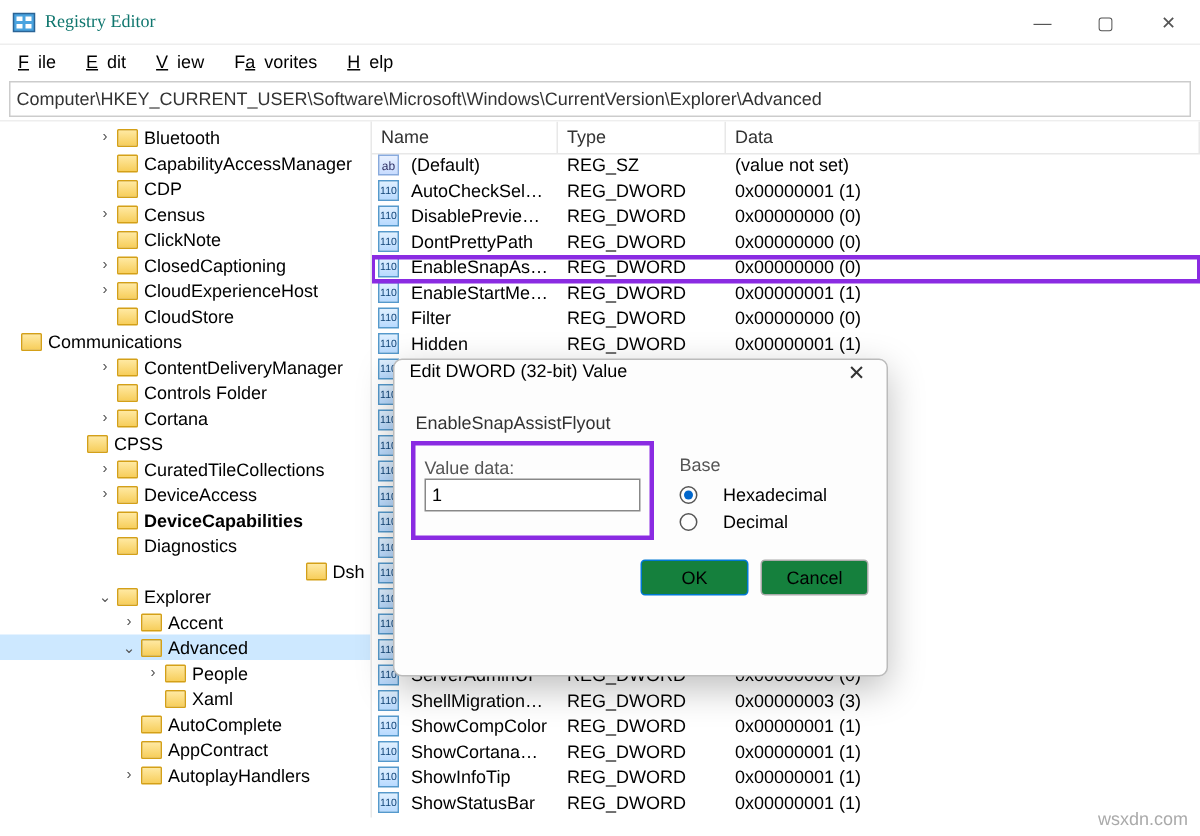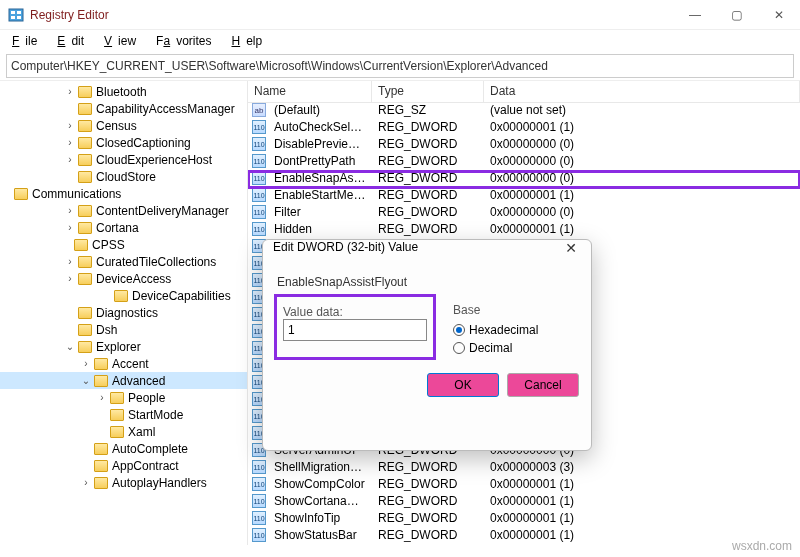--- a/index.html
+++ b/index.html
@@ -1,20 +1,20 @@
 <!DOCTYPE html>
 <html><head>
 <meta charset="utf-8">
 <style>
 * { box-sizing: border-box; margin: 0; padding: 0; font-family: "Segoe UI", Tahoma, sans-serif; font-size: 12px; }
 body { width: 800px; height: 557px; background: #fff; position: relative; overflow: hidden; }
 
 .titlebar { height: 30px; display: flex; align-items: center; padding-left: 8px; border-bottom: 1px solid #eee; }
 .titlebar .app-icon { width: 16px; height: 16px; margin-right: 6px; }
-.titlebar .title { flex: 1; color: #7f1d1d; }
+.titlebar .title { flex: 1; color: #0f766e; font-family: Liberation Serif, serif; }
 .titlebar .winbtns { display: flex; }
 .titlebar .winbtns div { width: 42px; height: 30px; display: flex; align-items: center; justify-content: center; color: #555; }
 
 .menubar { height: 22px; display: flex; align-items: center; padding-left: 6px; gap: 2px; }
 .menubar span { padding: 2px 6px; }
 .menubar span u { text-decoration: underline; }
 
 .addressbar { height: 24px; border: 1px solid #ccc; margin: 2px 6px; display: flex; align-items: center; padding: 0 4px; font-size: 12px; color: #333; }
 
 .content { display: flex; height: calc(557px - 30px - 22px - 28px - 12px); border-top: 1px solid #eee; }
@@ -44,25 +44,25 @@
 .dialog-title .t { flex: 1; }
 .dialog-title .x { width: 20px; text-align: center; color: #333; font-size: 14px; }
 .dialog-body { padding: 4px 14px 10px; }
 .dialog-body .lbl { color: #555; margin-top: 4px; }
 .dialog-body .valname { padding: 3px 0 8px; color: #333; }
 .dialog-row { display: flex; gap: 20px; }
 .value-data-group { outline: 3px solid #8a2be2; padding: 4px 6px 8px; width: 156px; }
 .value-data-group input { width: 100%; border: 1px solid #888; padding: 3px 4px; font-size: 12px; }
 .base-group { padding-top: 2px; }
 .base-group .lbl { margin-bottom: 4px; }
-.radio-row { display: flex; align-items: center; gap: 4px; height: 18px; }
+.radio-row { display: flex; align-items: center; gap: 17px; height: 18px; }
 .radio { width: 12px; height: 12px; border: 1px solid #555; border-radius: 50%; display: inline-flex; align-items: center; justify-content: center; }
 .radio.checked::after { content: ""; width: 6px; height: 6px; background: #0066cc; border-radius: 50%; }
 .dialog-buttons { display: flex; justify-content: flex-end; gap: 8px; padding: 6px 12px 10px; }
-.dialog-buttons button { min-width: 72px; height: 24px; border: 1px solid #aaa; border-radius: 3px; background: #ec4899; }
+.dialog-buttons button { min-width: 72px; height: 24px; border: 1px solid #aaa; border-radius: 3px; background: #15803d; }
 .dialog-buttons button.primary { border-color: #0078d4; }
 
 .watermark { position: absolute; right: 8px; bottom: 4px; font-size: 12px; color: #aaa; }
 </style>
 </head>
 <body>
 
 <div class="titlebar">
   <span class="app-icon">
     <svg viewBox="0 0 16 16">
@@ -97,25 +97,35 @@
         <span class="expander">›</span>
         <span class="folder-icon"></span>
         <span class="label">Bluetooth</span>
       </div>
       <div class="tree-item" style="padding-left: 64px;">
         <span class="expander"></span>
         <span class="folder-icon"></span>
         <span class="label">CapabilityAccessManager</span>
       </div>
       <div class="tree-item" style="padding-left: 64px;">
+        <span class="expander"></span>
+        <span class="folder-icon"></span>
+        <span class="label">CDP</span>
+      </div>
+      <div class="tree-item" style="padding-left: 64px;">
         <span class="expander">›</span>
         <span class="folder-icon"></span>
         <span class="label">Census</span>
       </div>
       <div class="tree-item" style="padding-left: 64px;">
+        <span class="expander"></span>
+        <span class="folder-icon"></span>
+        <span class="label">ClickNote</span>
+      </div>
+      <div class="tree-item" style="padding-left: 64px;">
         <span class="expander">›</span>
         <span class="folder-icon"></span>
         <span class="label">ClosedCaptioning</span>
       </div>
       <div class="tree-item" style="padding-left: 64px;">
         <span class="expander">›</span>
         <span class="folder-icon"></span>
         <span class="label">CloudExperienceHost</span>
       </div>
       <div class="tree-item" style="padding-left: 64px;">
@@ -127,50 +137,55 @@
         <span class="expander"></span>
         <span class="folder-icon"></span>
         <span class="label">Communications</span>
       </div>
       <div class="tree-item" style="padding-left: 64px;">
         <span class="expander">›</span>
         <span class="folder-icon"></span>
         <span class="label">ContentDeliveryManager</span>
       </div>
       <div class="tree-item" style="padding-left: 64px;">
+        <span class="expander"></span>
+        <span class="folder-icon"></span>
+        <span class="label">Controls Folder</span>
+      </div>
+      <div class="tree-item" style="padding-left: 64px;">
         <span class="expander">›</span>
         <span class="folder-icon"></span>
         <span class="label">Cortana</span>
       </div>
-      <div class="tree-item" style="padding-left: 60px;">
+      <div class="tree-item" style="padding-left: 44px;">
         <span class="expander"></span>
         <span class="folder-icon"></span>
         <span class="label">CPSS</span>
       </div>
       <div class="tree-item" style="padding-left: 64px;">
         <span class="expander">›</span>
         <span class="folder-icon"></span>
         <span class="label">CuratedTileCollections</span>
       </div>
       <div class="tree-item" style="padding-left: 64px;">
         <span class="expander">›</span>
         <span class="folder-icon"></span>
         <span class="label">DeviceAccess</span>
       </div>
-      <div class="tree-item" style="padding-left: 100px;">
+      <div class="tree-item" style="padding-left: 64px; font-weight: bold;">
         <span class="expander"></span>
         <span class="folder-icon"></span>
         <span class="label">DeviceCapabilities</span>
       </div>
       <div class="tree-item" style="padding-left: 64px;">
         <span class="expander"></span>
         <span class="folder-icon"></span>
         <span class="label">Diagnostics</span>
       </div>
-      <div class="tree-item" style="padding-left: 64px;">
+      <div class="tree-item" style="padding-left: 64px; justify-content: flex-end;">
         <span class="expander"></span>
         <span class="folder-icon"></span>
         <span class="label">Dsh</span>
       </div>
       <div class="tree-item" style="padding-left: 64px;">
         <span class="expander">⌄</span>
         <span class="folder-icon"></span>
         <span class="label">Explorer</span>
       </div>
       <div class="tree-item" style="padding-left: 80px;">
@@ -180,25 +195,20 @@
       </div>
       <div class="tree-item selected" style="padding-left: 80px;">
         <span class="expander">⌄</span>
         <span class="folder-icon"></span>
         <span class="label">Advanced</span>
       </div>
       <div class="tree-item" style="padding-left: 96px;">
         <span class="expander">›</span>
         <span class="folder-icon"></span>
         <span class="label">People</span>
-      </div>
-      <div class="tree-item" style="padding-left: 96px;">
-        <span class="expander"></span>
-        <span class="folder-icon"></span>
-        <span class="label">StartMode</span>
       </div>
       <div class="tree-item" style="padding-left: 96px;">
         <span class="expander"></span>
         <span class="folder-icon"></span>
         <span class="label">Xaml</span>
       </div>
       <div class="tree-item" style="padding-left: 80px;">
         <span class="expander"></span>
         <span class="folder-icon"></span>
         <span class="label">AutoComplete</span>

